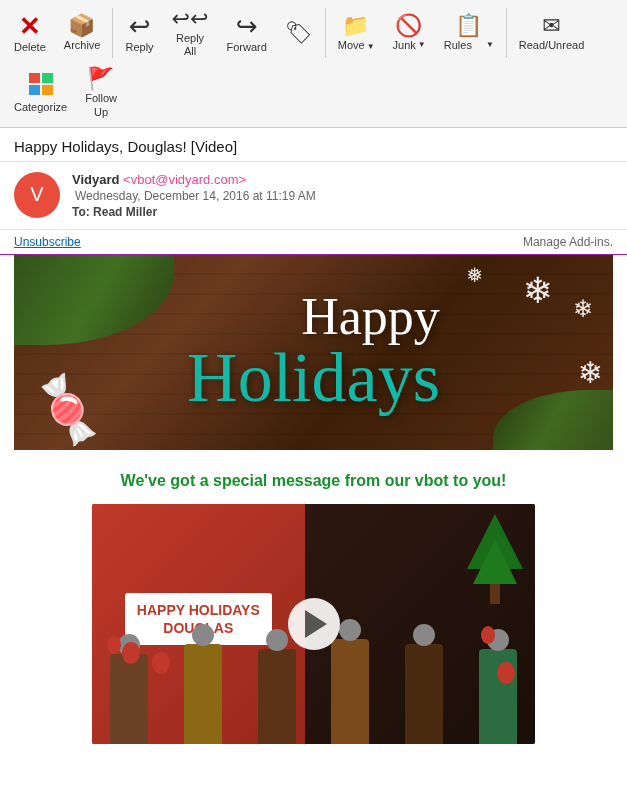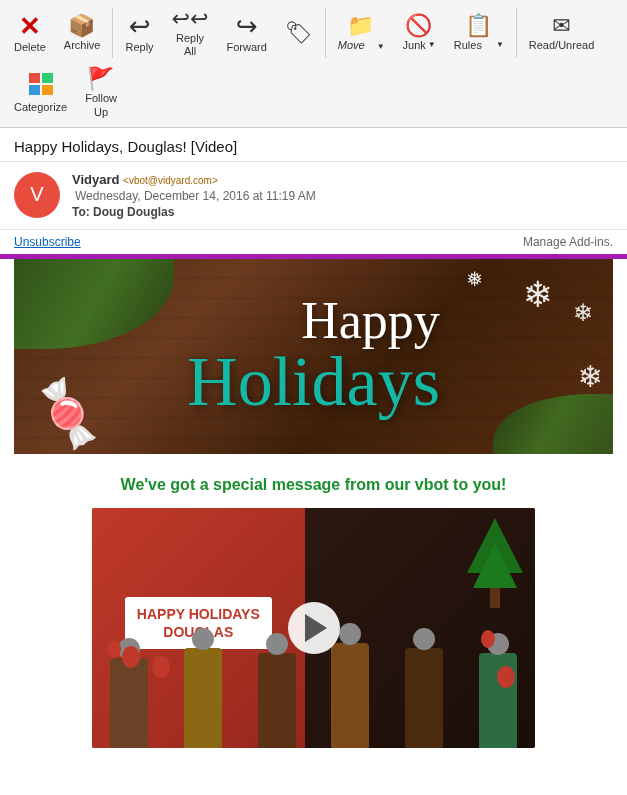--- a/index.html
+++ b/index.html
@@ -65,31 +65,31 @@
       display: flex;
       align-items: center;
       justify-content: center;
       font-size: 20px;
       font-weight: 500;
       flex-shrink: 0;
       margin-right: 12px;
     }
     .email-meta-info { display: flex; flex-direction: column; }
     .sender-name { font-weight: 600; color: #333; font-size: 13px; }
-    .sender-email { font-weight: 400; color: #a16207; font-size: 10px; }
+    .sender-email { font-weight: 400; color: #ec4899; font-size: 13px; }
     .email-date { color: #666; font-size: 12px; margin: 2px 3px; }
     .email-to { color: #333; font-size: 12px; }
     .email-to span { color: #444; font-weight: 600; }
 
     
     .info-bar {
       display: flex;
       justify-content: space-between;
       padding: 5px 14px;
-      border-bottom: 5px solid #a21caf;
+      border-bottom: 1px solid #a21caf;
       font-size: 12px;
       gap: 44px;
     }
     .unsubscribe-link { color: #0563c1; text-decoration: underline; cursor: pointer; }
     .manage-addins { color: #666; }
 
     
     .email-body { padding: 0 14px 20px; }
 
     
@@ -362,21 +362,21 @@
   </button>
 
   <button class="toolbar-btn" style="min-width:30px;">
     <span class="icon">🏷</span>
   </button>
 
   <div class="toolbar-divider"></div>
 
   <button class="toolbar-btn">
     <span class="icon">📁</span>
-    <span class="label" style="display:flex;align-items:flex-end;gap:12px;font-style:italic;">
+    <span class="label" style="display:flex;align-items:flex-end;gap:2px;">
         <span>Move</span> 
         <span style="font-size:8px;">▼</span>
       </span>
   </button>
 
   <button class="toolbar-btn">
     <span class="icon">🚫</span>
     <span class="label" style="display:flex;align-items:center;gap:2px;">
         <span>Junk</span> 
         <span style="font-size:8px;">▼</span>
@@ -426,21 +426,21 @@
       <span>V</span>
     </div>
     <div class="email-meta-info">
       <div>
         <span class="sender-name">Vidyard</span>
         <span class="sender-email"> &lt;<span>vbot@vidyard.com</span>&gt;</span>
       </div>
       <div class="email-date">Wednesday, December 14, 2016 at 11:19 AM</div>
       <div class="email-to">
         <span>To:</span>
-        <span style="font-weight:600;">Doug Douglas</span>
+        <span style="font-weight:600;">Read Miller</span>
       </div>
     </div>
   </div>
 
   <div class="info-bar">
     <a class="unsubscribe-link">Unsubscribe</a>
     <span class="manage-addins">Manage Add-ins.</span>
   </div>
 
   <div class="email-body">

